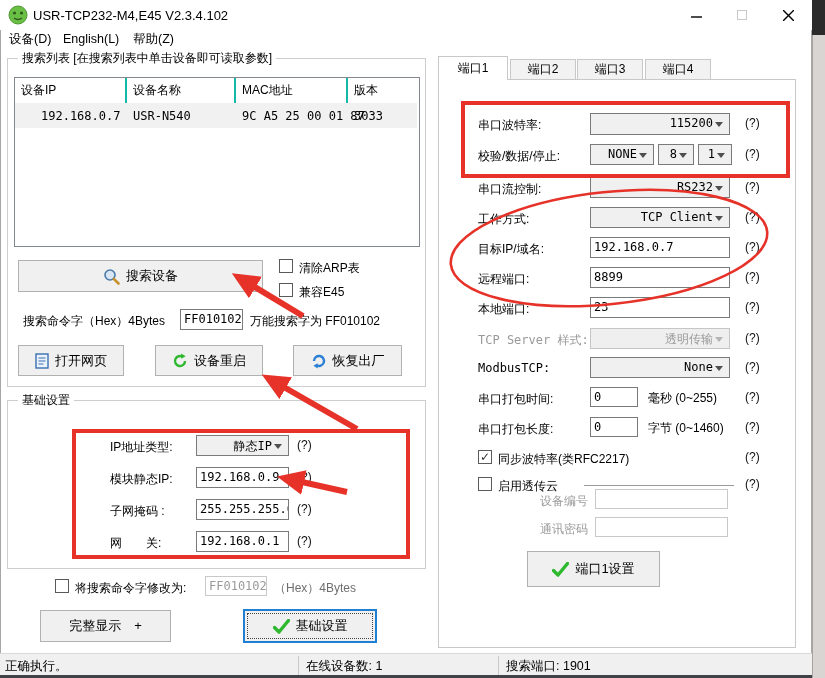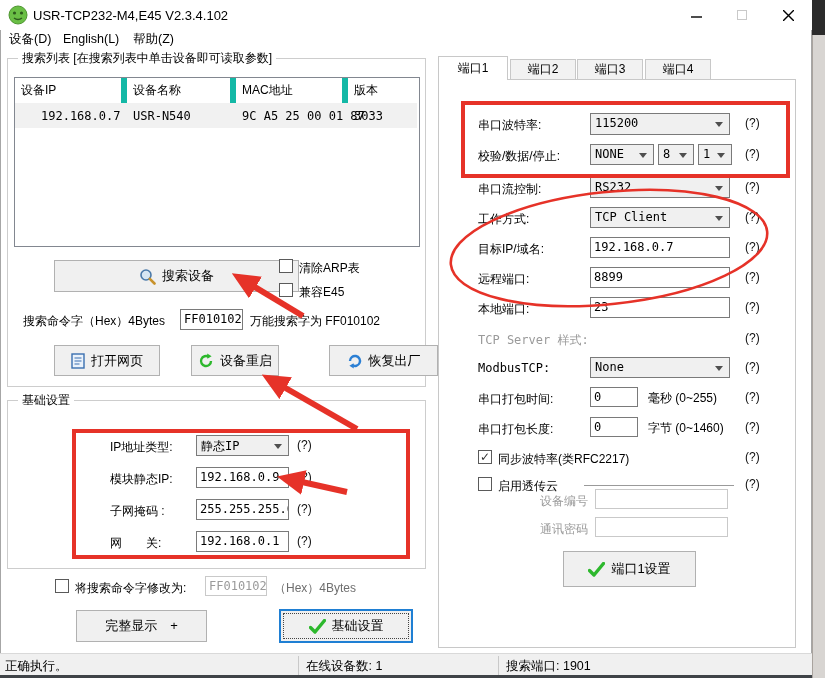--- a/index.html
+++ b/index.html
@@ -12,37 +12,37 @@
   .titlebar{position:absolute;left:0;top:0;width:812px;height:30px;background:#fff;padding-left:21px;}
   .title-text{position:absolute;left:33px;top:8px;font-size:13px;white-space:nowrap;}
   .winbtn{position:absolute;top:0;width:44px;height:30px;display:flex;align-items:center;justify-content:center;}
   
   .menuitem{position:absolute;top:29px;height:20px;font-size:12.5px;display:flex;align-items:center;padding:0 5px;}
   
   .grp{position:absolute;border:1px solid #cdcdcd;}
   .grp>span{position:absolute;top:-9px;left:10px;background:#fff;padding:0 4px;font-size:12px;white-space:nowrap;}
   
   .tbl{position:absolute;left:14px;top:77px;width:404px;height:168px;border:1px solid #828790;background:#fff;}
-  .th{position:absolute;top:0;height:25px;font-size:12px;display:flex;align-items:center;padding-left:6px;box-sizing:border-box;border-right:6px solid #14b8a6;}
+  .th{position:absolute;top:0;height:25px;font-size:12px;display:flex;align-items:center;padding-left:6px;box-sizing:border-box;border-right:2px solid #14b8a6;}
   .trow{position:absolute;left:0;top:25px;width:402px;height:25px;background:#f1f1f1;}
   .td{position:absolute;top:0;height:25px;font-size:12px;display:flex;align-items:center;font-family:"DejaVu Sans Mono",monospace;}
   
   .lbl{position:absolute;font-size:12px;white-space:nowrap;}
   .graylbl{color:#9a9a9a;}
   .inp{position:absolute;background:#fff;border:1px solid #7a7a7a;box-sizing:border-box;
        font:12px "DejaVu Sans Mono",monospace;padding:2px 3px;white-space:nowrap;overflow:hidden;}
   .inp.dis{border-color:#c9c9c9;color:#9a9a9a;}
   .dd{position:absolute;background:#f0f0f0;border:1px solid #7a7a7a;box-sizing:border-box;
-      font:12px "DejaVu Sans Mono",monospace;padding:2px 16px 2px 4px;white-space:nowrap;overflow:hidden;}
+      font:12px "DejaVu Sans Mono",monospace;padding:2px 16px 2px 4px;white-space:nowrap;overflow:hidden;text-align:right;}
   .dd::after{content:"";position:absolute;right:6px;top:50%;margin-top:-2px;
       border-left:4px solid transparent;border-right:4px solid transparent;border-top:5px solid #4f4f4f;}
   .dd.dis{background:#efefef;border-color:#c6c6c6;color:#9a9a9a;}
   .dd.dis::after{border-top-color:#b4b4b4;}
   .btn{position:absolute;background:#f0f0f0;border:1px solid #b1b1b1;box-sizing:border-box;
-       display:flex;align-items:center;justify-content:center;gap:6px;font-size:13px;cursor:default;white-space:nowrap;margin-left:36px;}
+       display:flex;align-items:center;justify-content:center;gap:6px;font-size:13px;cursor:default;white-space:nowrap;}
   .btn.focus{border:2px solid #1f7fd3;outline:1px dotted #444;outline-offset:-5px;}
   .cb{position:absolute;width:14px;height:14px;border:1px solid #5a5a5a;background:#fff;box-sizing:border-box;
       font-size:12px;line-height:12px;text-align:center;color:#333;}
   .help{position:absolute;font-size:12px;color:#101010;}
   
   .tab{position:absolute;height:21px;box-sizing:border-box;border:1px solid #c8c8c8;background:#f2f2f2;
        display:flex;align-items:center;justify-content:center;font-size:12px;}
   .tab.active{background:#fff;border-bottom:none;z-index:3;}
   .tabpage{position:absolute;left:438px;top:79px;width:358px;height:569px;background:#fff;border:1px solid #c8c8c8;box-sizing:border-box;}
   
@@ -128,21 +128,21 @@
 
   <div class="btn" style="left:18px;top:345px;width:106px;height:31px">
     <svg class="icon" width="14" height="16" viewBox="0 0 14 16">
       <rect x="1" y="1" width="12" height="14" fill="#eaf2fb" stroke="#3a6fb0" stroke-width="1.4"></rect>
       <line x1="3.5" y1="5" x2="10.5" y2="5" stroke="#3a6fb0" stroke-width="1"></line>
       <line x1="3.5" y1="8" x2="10.5" y2="8" stroke="#3a6fb0" stroke-width="1"></line>
       <line x1="3.5" y1="11" x2="8.5" y2="11" stroke="#3a6fb0" stroke-width="1"></line>
     </svg>
     <span>打开网页</span>
   </div>
-  <div class="btn" style="left:155px;top:345px;width:88px;height:31px">
+  <div class="btn" style="left:155px;top:345px;width:108px;height:31px">
     <svg class="icon" width="16" height="16" viewBox="0 0 16 16">
       <path d="M13,8 a5,5 0 1 1 -2.2,-4.1" fill="none" stroke="#2db82d" stroke-width="2.4"></path>
       <path d="M9.2,0.6 L13.6,3.2 L9.4,5.8 Z" fill="#2db82d"></path>
     </svg>
     <span>设备重启</span>
   </div>
   <div class="btn" style="left:293px;top:345px;width:109px;height:31px">
     <svg class="icon" width="16" height="16" viewBox="0 0 16 16">
       <path d="M3,8 a5,5 0 1 1 2.2,4.1" fill="none" stroke="#2b7fd4" stroke-width="2.4"></path>
       <path d="M6.8,15.4 L2.4,12.8 L6.6,10.2 Z" fill="#2b7fd4"></path>
@@ -215,20 +215,21 @@
 
   <span class="lbl" style="left:478px;top:271px">远程端口:</span>
   <div class="inp" style="left:590px;top:267px;width:140px;height:21px">8899</div>
   <span class="help" style="left:745px;top:270px">(?)</span>
 
   <span class="lbl" style="left:478px;top:301px">本地端口:</span>
   <div class="inp" style="left:590px;top:297px;width:140px;height:21px">23</div>
   <span class="help" style="left:745px;top:300px">(?)</span>
 
   <span class="lbl graylbl" style="left:478px;top:332px;font-family:'DejaVu Sans Mono',monospace">TCP Server 样式:</span>
+  <div class="dd dis" style="left:590px;top:328px;width:140px;height:21px"><span>透明传输</span></div>
   <span class="help" style="left:745px;top:331px">(?)</span>
 
   <span class="lbl" style="left:478px;top:361px;font-family:'DejaVu Sans Mono',monospace">ModbusTCP:</span>
   <div class="dd" style="left:590px;top:357px;width:140px;height:21px"><span>None</span></div>
   <span class="help" style="left:745px;top:360px">(?)</span>
 
   <span class="lbl" style="left:478px;top:391px">串口打包时间:</span>
   <div class="inp" style="left:590px;top:387px;width:48px;height:20px">0</div>
   <span class="lbl" style="left:648px;top:390px">毫秒 (0~255)</span>
   <span class="help" style="left:745px;top:390px">(?)</span>

